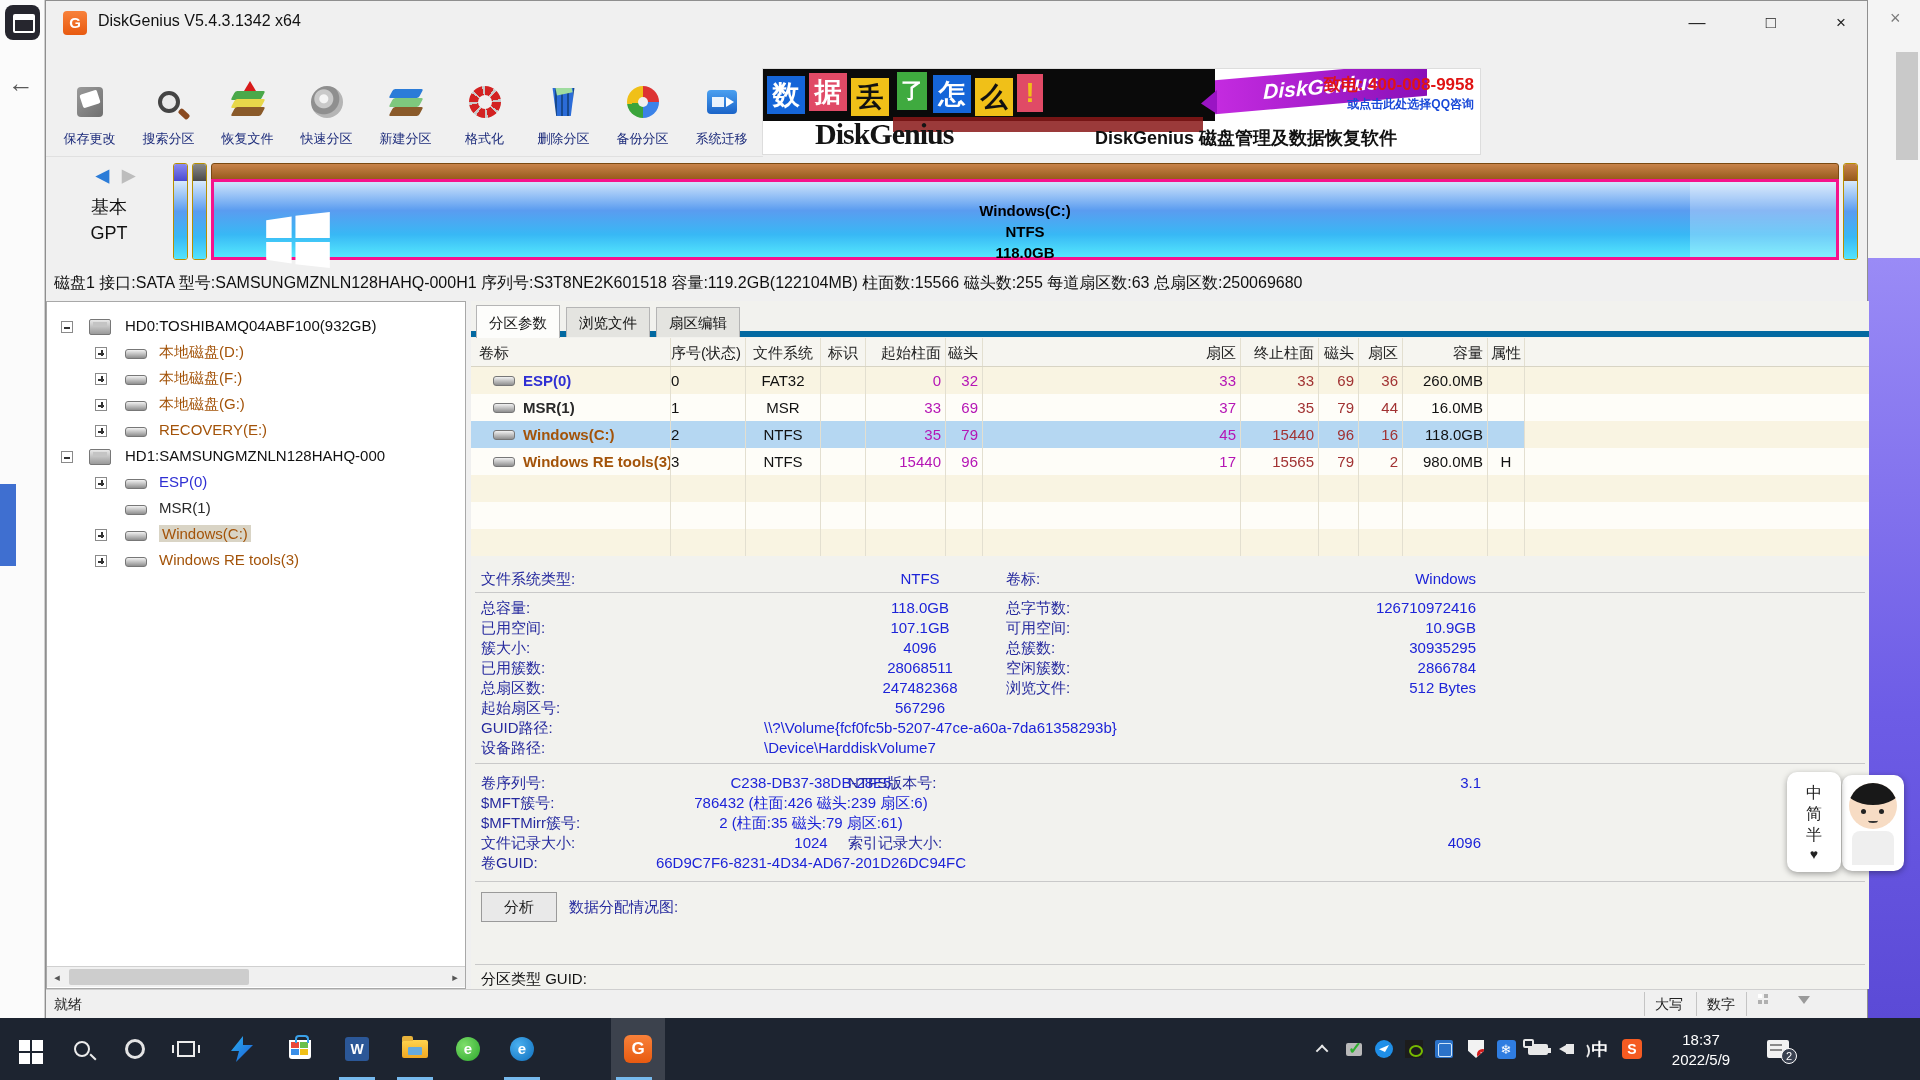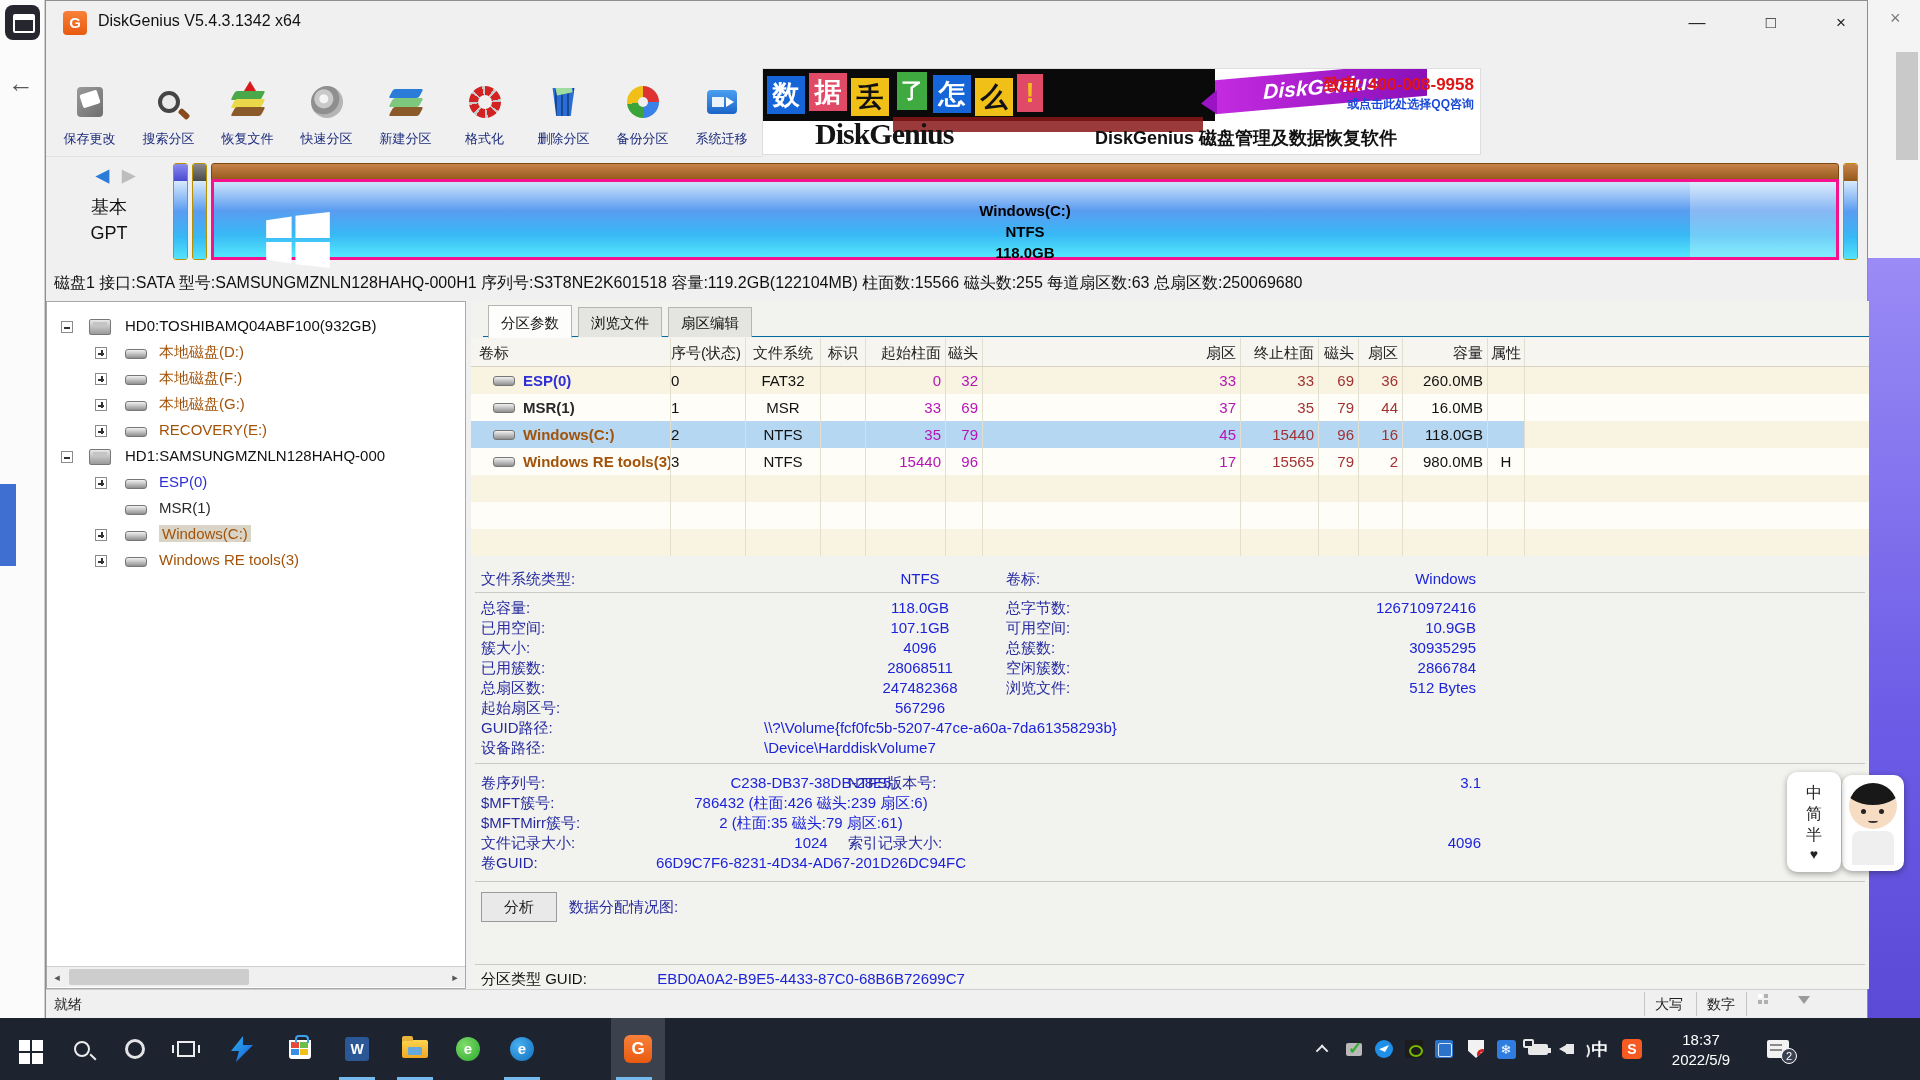--- a/index.html
+++ b/index.html
@@ -106,21 +106,21 @@
   .lvl0 .t-label { left:78px; color:#111; } .lvl1 .t-label { left:112px; }
   .c-brown { color:#a35309; } .c-blue { color:#2f2fd3; } .c-dark { color:#2a2a2a; }
   .t-sel { background:#d9d4c5; padding:0 3px; }
   .hscroll { position:absolute; left:0; top:664px; width:418px; height:21px; background:#f0f0f0; border-top:1px solid #d0d0d0; }
   .hs-arrow { position:absolute; top:0; width:20px; height:20px; color:#555; font-size:11px; text-align:center; line-height:20px; background:#f0f0f0; }
   .hs-arrow.r { right:0; }
   .hs-thumb { position:absolute; left:22px; top:2px; width:180px; height:16px; background:#cdcdcd; border-radius:2px; }
 
   
   .rightpanel { position:absolute; left:425px; top:300px; width:1398px; height:688px; background:#f2f2ee; overflow:hidden; }
-  .tabs { position:absolute; left:12px; top:4px; width:100%; height:32px; border-bottom:1px solid #0369a1; }
+  .tabs { position:absolute; left:0; top:4px; width:100%; height:32px; border-bottom:6px solid #0369a1; }
   .tab { position:absolute; top:2px; height:30px; padding:0 12px; font-size:14.5px; color:#111; line-height:30px; background:#e4e4e0; border:1px solid #b5b5b5; border-bottom:none; }
   .tab.active { background:#fdfdfb; top:0; height:33px; line-height:34px; }
   .tab.t0 { left:5px; } .tab.t1 { left:95px; } .tab.t2 { left:185px; }
 
   .thead { position:absolute; left:0; top:37px; width:100%; height:29px; background:#f6f5f0; border-bottom:1px solid #d8d4c4; }
   .trow { position:absolute; left:0; width:100%; height:27px; }
   .r-cream { background:#f9f4e2; } .r-white { background:#fefdf8; }
   .cells { position:absolute; left:0; top:0; height:100%; width:1054px; display:flex; }
   .sel-cells { background:#b5d7f2; }
   .cell { height:100%; border-right:1px solid #e3dfd0; font-size:15px; line-height:27px; white-space:nowrap; overflow:hidden; }
@@ -640,21 +640,20 @@
           <span class="dval dv-b2">66D9C7F6-8231-4D34-AD67-201D26DC94FC</span>
       </div>
       <div class="sep" style="top:580px"></div>
 
       <div class="analyze-btn">分析</div>
       <div class="analyze-lbl">数据分配情况图:</div>
       <div class="sep" style="top:663px"></div>
 
       <div class="drow" style="top:668px">
         <span class="dlabel" style="color:#111;">分区类型 GUID:</span>
-        <span class="dval dv-b2">EBD0A0A2-B9E5-4433-87C0-68B6B72699C7</span>
       </div>
     </div>
 
     <div class="statusbar">
       <div class="sb-ready">就绪</div>
       <div class="sb-pane sb-caps">大写</div>
       <div class="sb-pane sb-num">数字</div>
       <div class="sb-pane sb-empty"></div>
       <div class="sb-grip"></div>
       <div class="sb-caret"></div>

